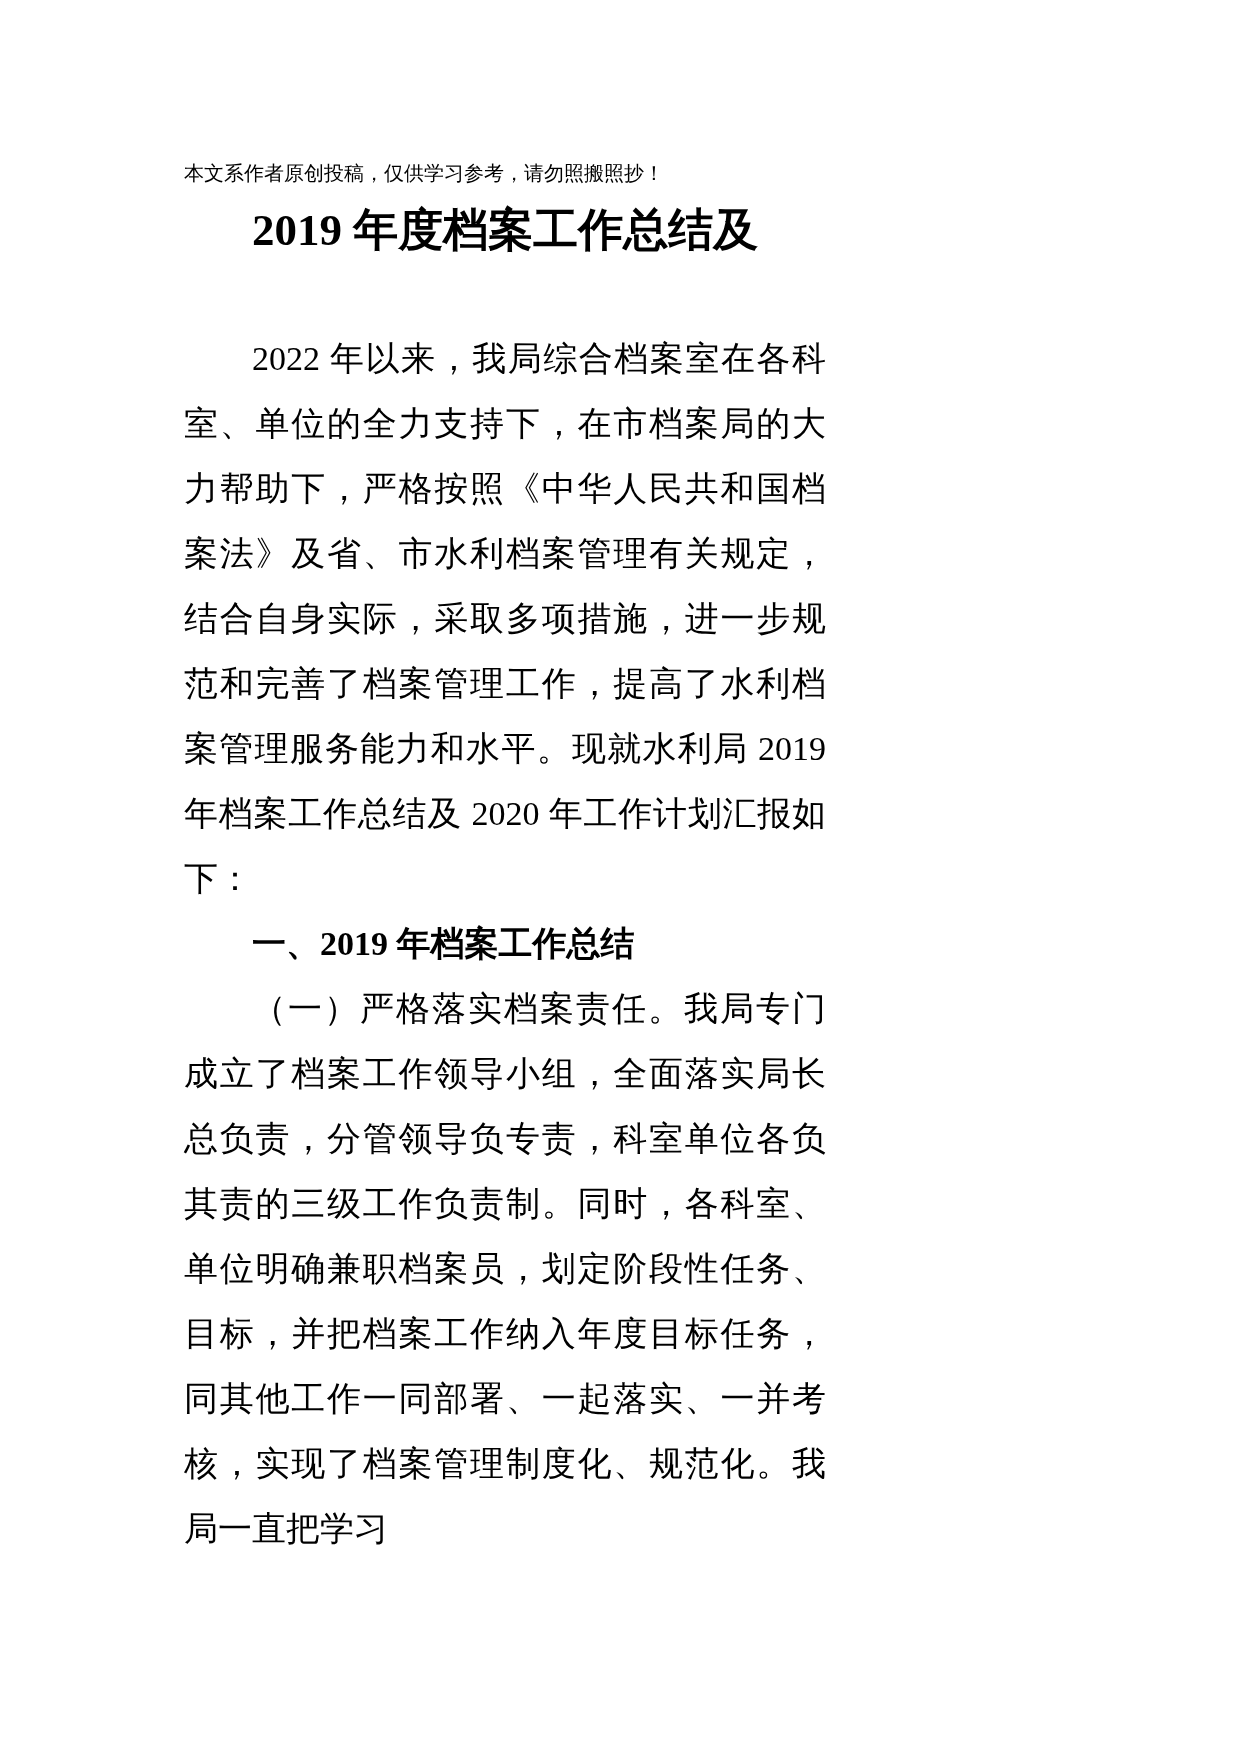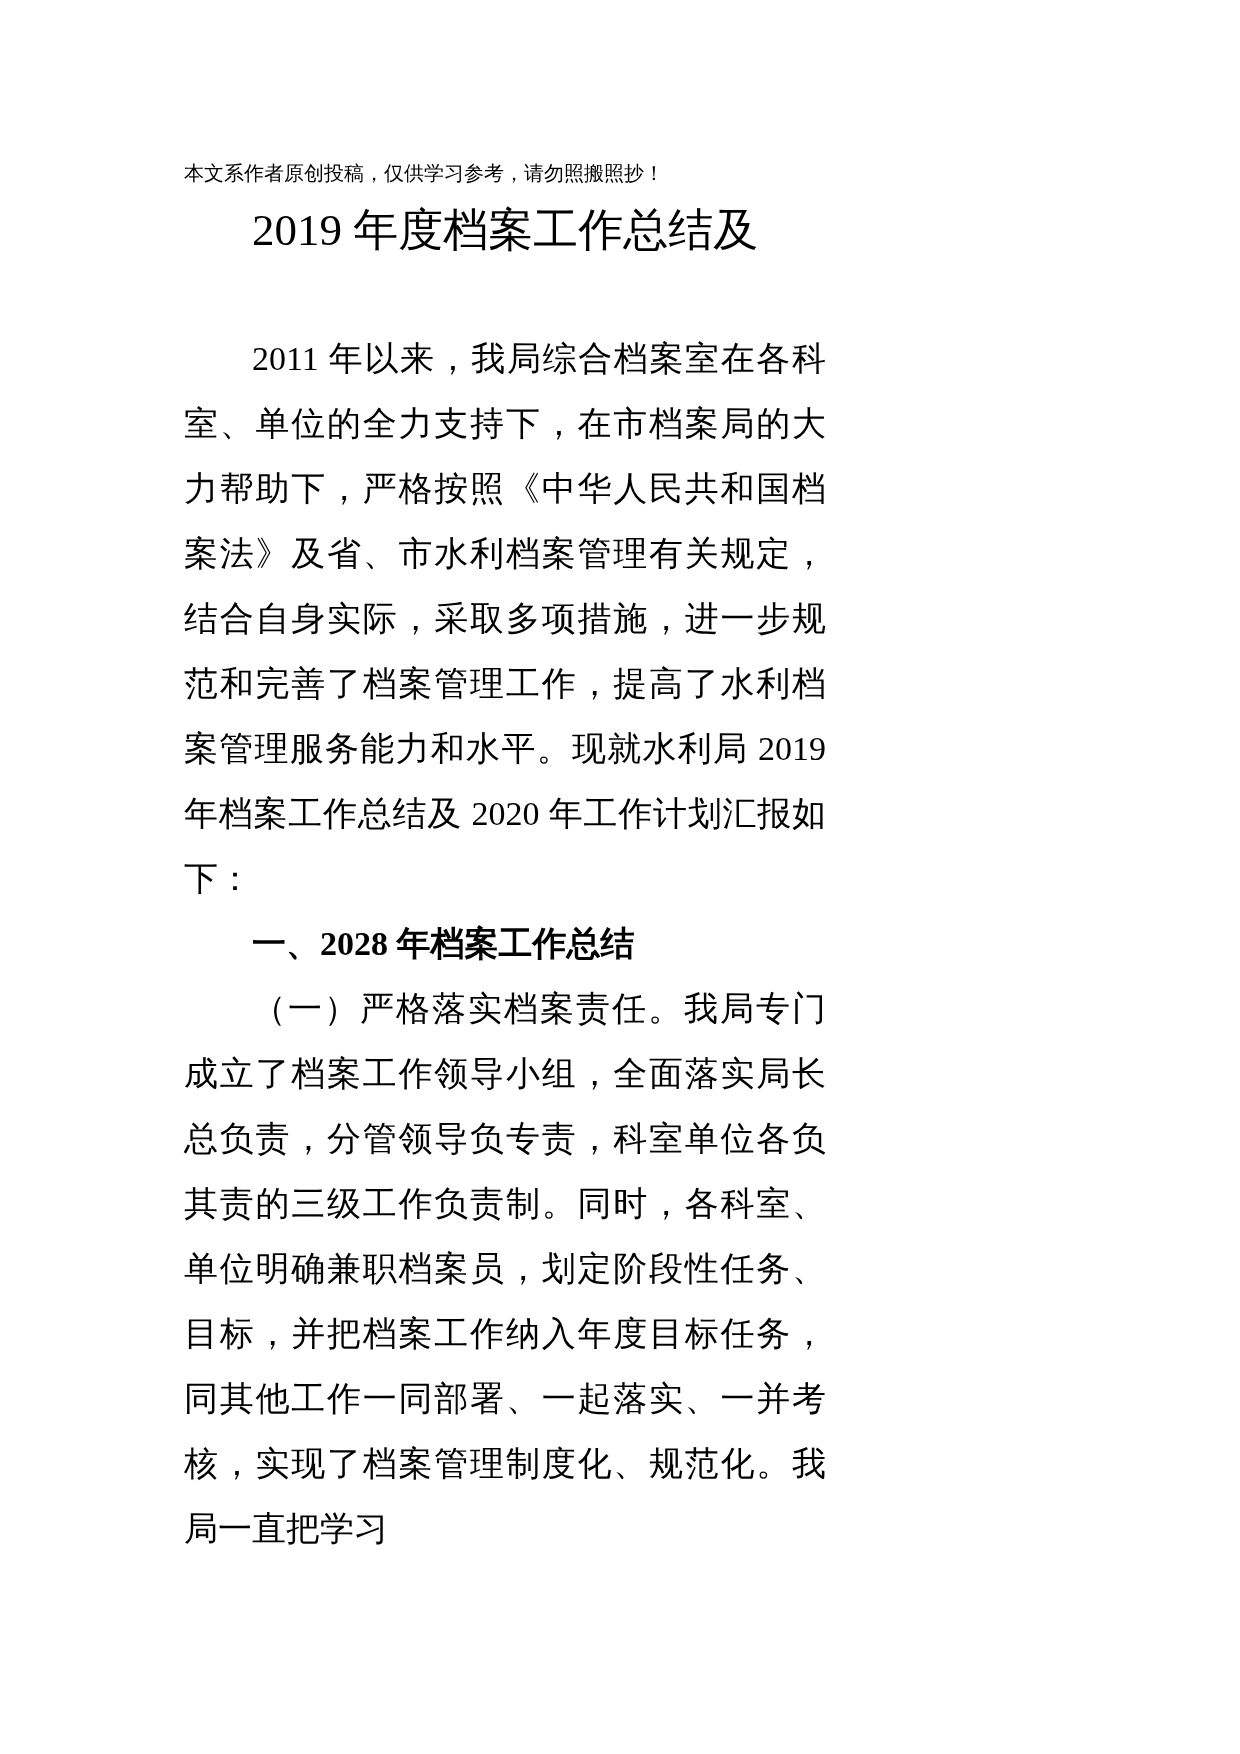--- a/index.html
+++ b/index.html
@@ -22,21 +22,21 @@
     margin: 0;
     font-size: 20px;
     line-height: 26px;
     text-align: left;
     font-weight: 400;
   }
   .doc-title {
     margin: 14px 0 0 0;
     font-size: 45px;
     line-height: 60px;
-    font-weight: 400;
+    font-weight: 700;
     text-align: center;
   }
   .title-line {
     display: block;
   }
   .doc-body {
     margin-top: 66px;
   }
   .para, .section-heading {
     margin: 0;
@@ -56,18 +56,18 @@
 
 <div class="page">
 
   <p class="disclaimer">本文系作者原创投稿，仅供学习参考，请勿照搬照抄！</p>
 
   <h1 class="doc-title">
     <span class="title-line">2019 年度档案工作总结及</span>
   </h1>
 
   <div class="doc-body">
-    <p class="para">2011 年以来，我局综合档案室在各科室、单位的全力支持下，在市档案局的大力帮助下，严格按照《中华人民共和国档案法》及省、市水利档案管理有关规定，结合自身实际，采取多项措施，进一步规范和完善了档案管理工作，提高了水利档案管理服务能力和水平。现就水利局 2019 年档案工作总结及 2020 年工作计划汇报如下：</p>
-    <h2 class="section-heading">一、2028 年档案工作总结</h2>
+    <p class="para">2022 年以来，我局综合档案室在各科室、单位的全力支持下，在市档案局的大力帮助下，严格按照《中华人民共和国档案法》及省、市水利档案管理有关规定，结合自身实际，采取多项措施，进一步规范和完善了档案管理工作，提高了水利档案管理服务能力和水平。现就水利局 2019 年档案工作总结及 2020 年工作计划汇报如下：</p>
+    <h2 class="section-heading">一、2019 年档案工作总结</h2>
     <p class="para">（一）严格落实档案责任。我局专门成立了档案工作领导小组，全面落实局长总负责，分管领导负专责，科室单位各负其责的三级工作负责制。同时，各科室、单位明确兼职档案员，划定阶段性任务、目标，并把档案工作纳入年度目标任务，同其他工作一同部署、一起落实、一并考核，实现了档案管理制度化、规范化。我局一直把学习</p>
   </div>
 
 </div>
 
 </body></html>

